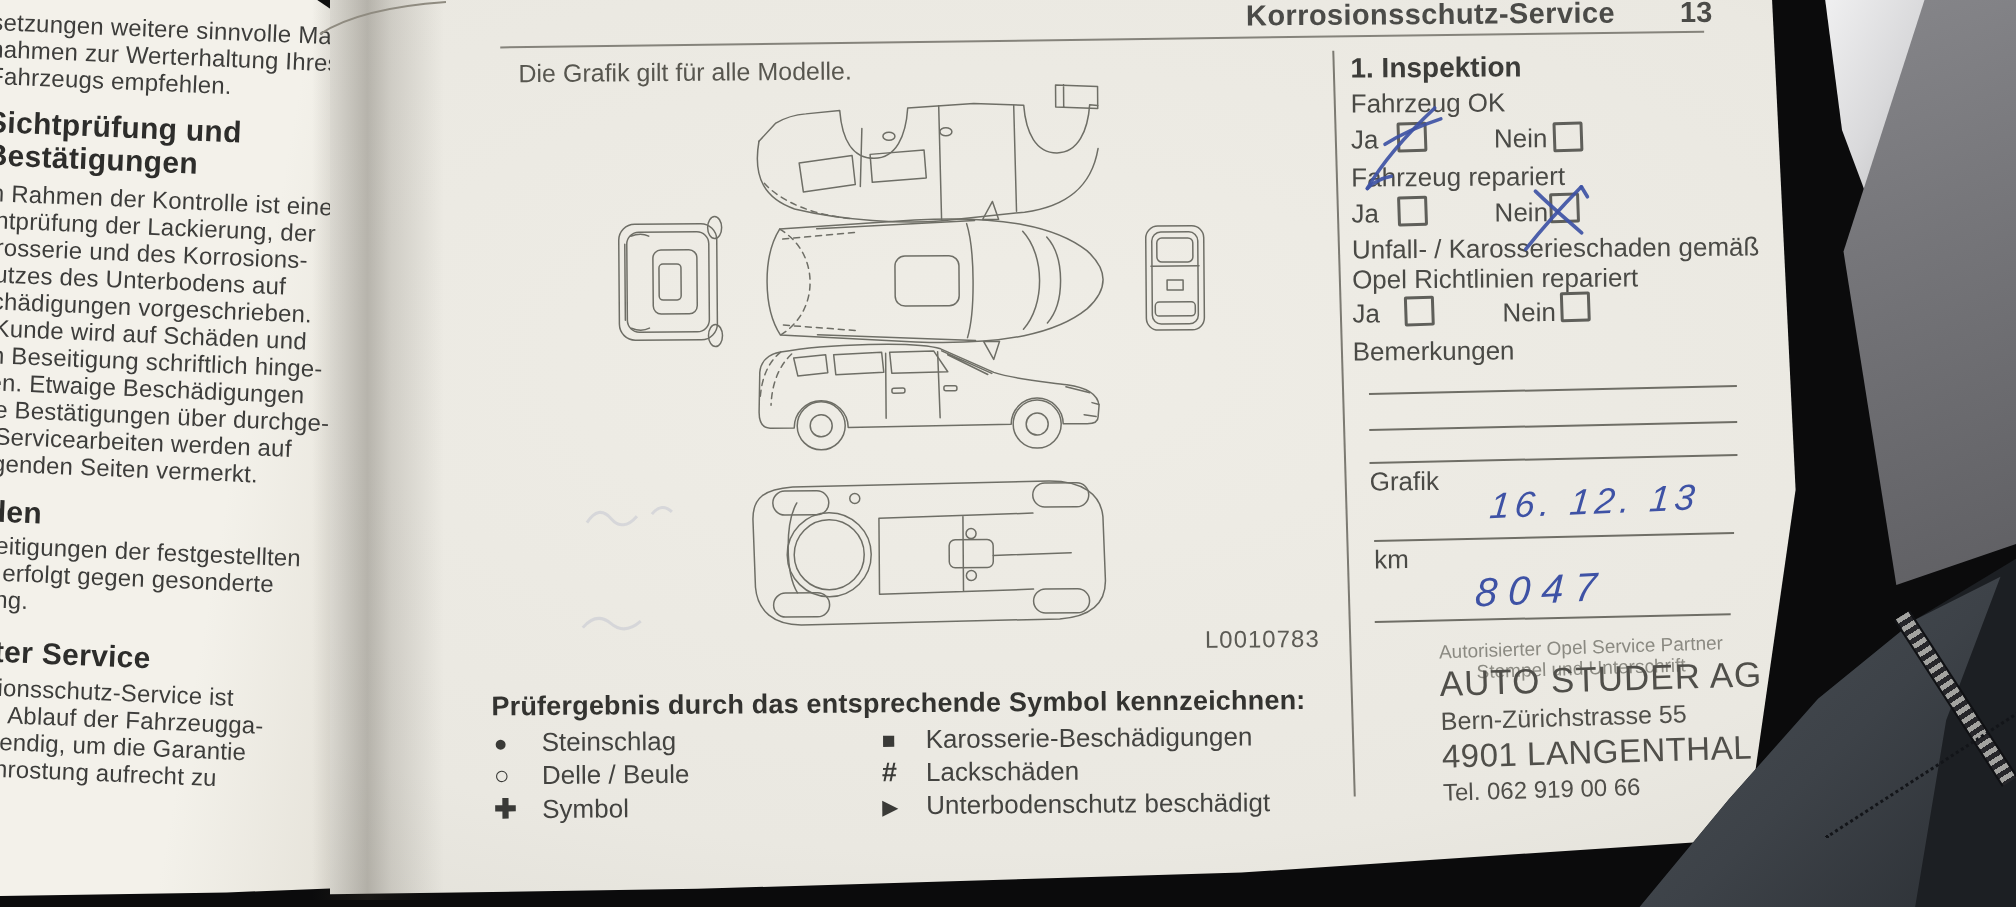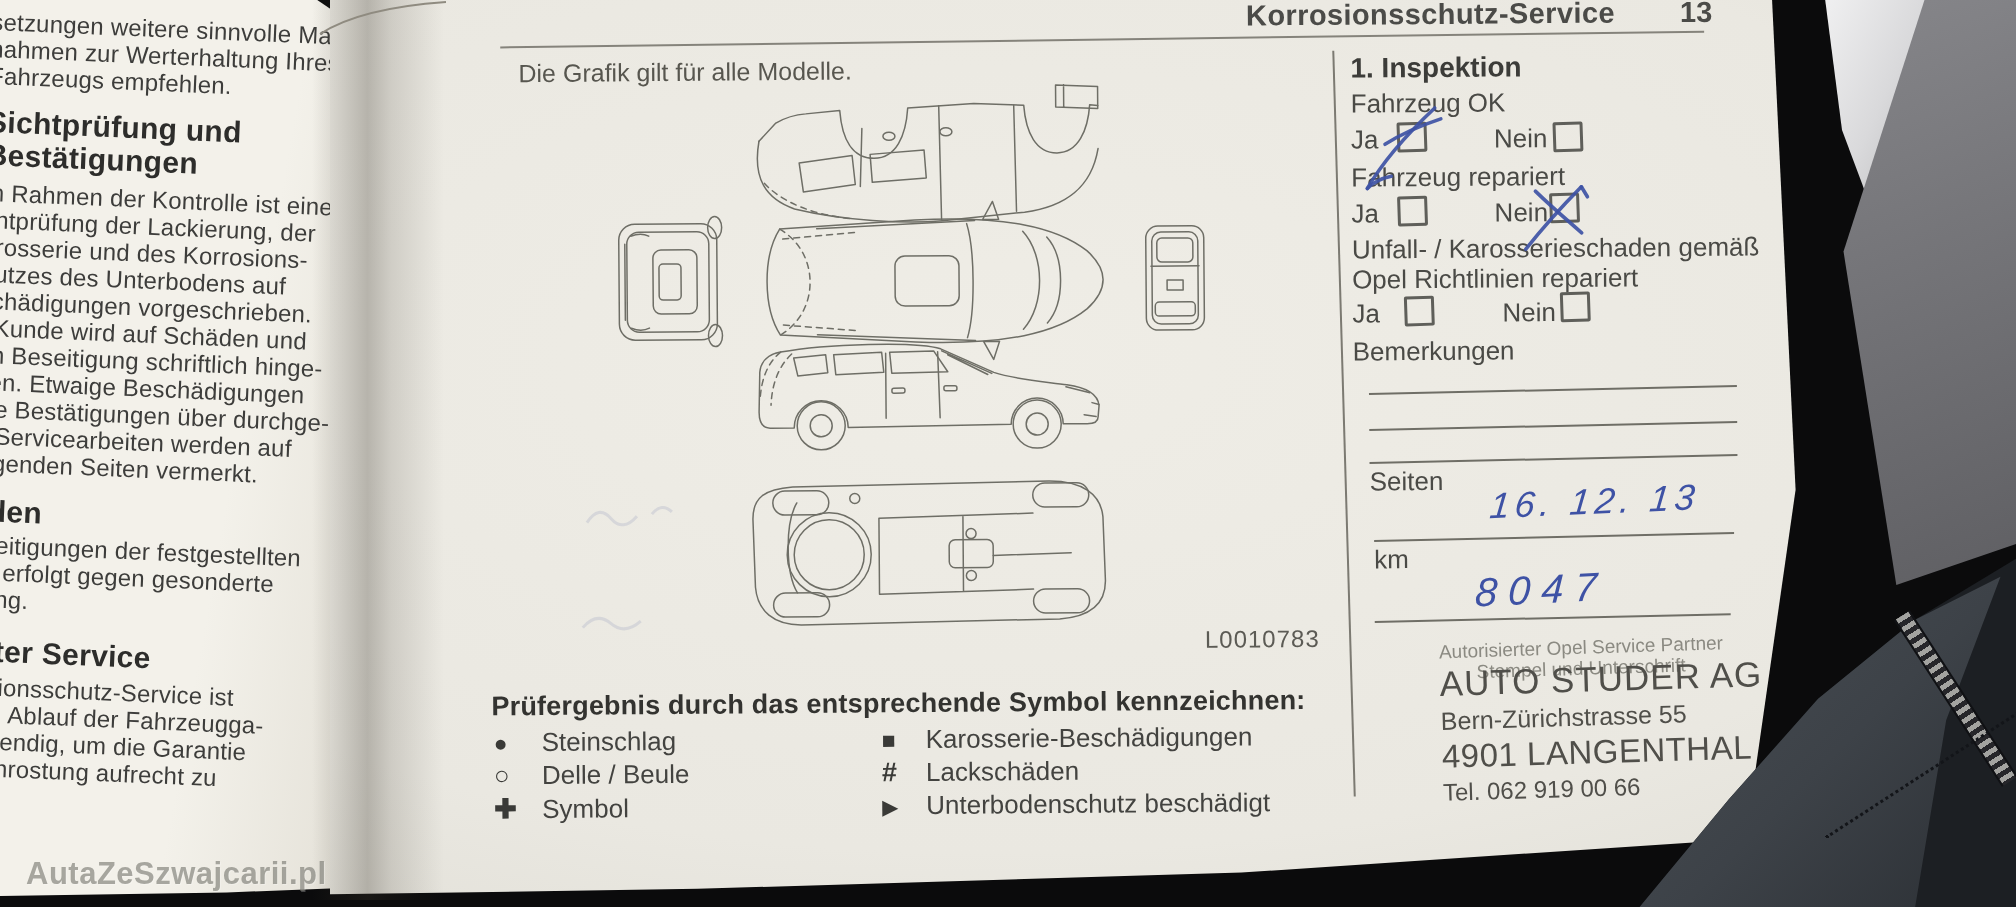--- a/index.html
+++ b/index.html
@@ -281,21 +281,21 @@
       <div class="abs insp-label" style="left:1022px;top:302px;">Ja</div>
       <div class="abs cbx" style="left:1074px;top:300px;"></div>
       <div class="abs insp-label" style="left:1172px;top:302px;">Nein</div>
       <div class="abs cbx" style="left:1230px;top:297px;"></div>
 
       <div class="abs insp-label" style="left:1022px;top:340px;">Bemerkungen</div>
       <div class="abs fline" style="left:1038px;top:394px;width:368px;transform:rotate(-.8deg);"></div>
       <div class="abs fline" style="left:1038px;top:430px;width:368px;transform:rotate(-.8deg);"></div>
       <div class="abs fline" style="left:1038px;top:463px;width:368px;transform:rotate(-.8deg);"></div>
 
-      <div class="abs insp-label" style="left:1038px;top:470px;">Seiten</div>
+      <div class="abs insp-label" style="left:1038px;top:470px;">Grafik</div>
       <div class="abs ink date-hand">16. 12. 13</div>
       <div class="abs fline" style="left:1042px;top:541px;width:360px;transform:rotate(-.8deg);"></div>
 
       <div class="abs insp-label" style="left:1042px;top:548px;">km</div>
       <div class="abs ink km-hand">8047</div>
       <div class="abs fline" style="left:1042px;top:622px;width:356px;transform:rotate(-.8deg);"></div>
 
       <div class="abs partner-note" style="left:1080px;top:642px;width:336px;transform:rotate(-1.4deg);">Autorisierter Opel Service Partner</div>
       <div class="abs partner-note" style="left:1080px;top:663px;width:336px;transform:rotate(-1.4deg);">Stempel und Unterschrift</div>
 
@@ -329,15 +329,14 @@
   <div class="abs gutter-shadow"></div>
   <svg class="abs page-curl-line" width="130" height="44" viewBox="0 0 130 44">
     <path d="M2,38 Q42,12 128,6" fill="none" stroke="#8f8b80" stroke-width="2"></path>
   </svg>
 
   <div class="abs jacket"></div>
   <div class="abs jacket-light"></div>
   <div class="abs zipper"></div>
   <div class="abs jacket-seam"></div>
 
-  <div class="abs watermark">AutaZeSzwajcarii.pl</div>
 
 </div>
 
 </body></html>

